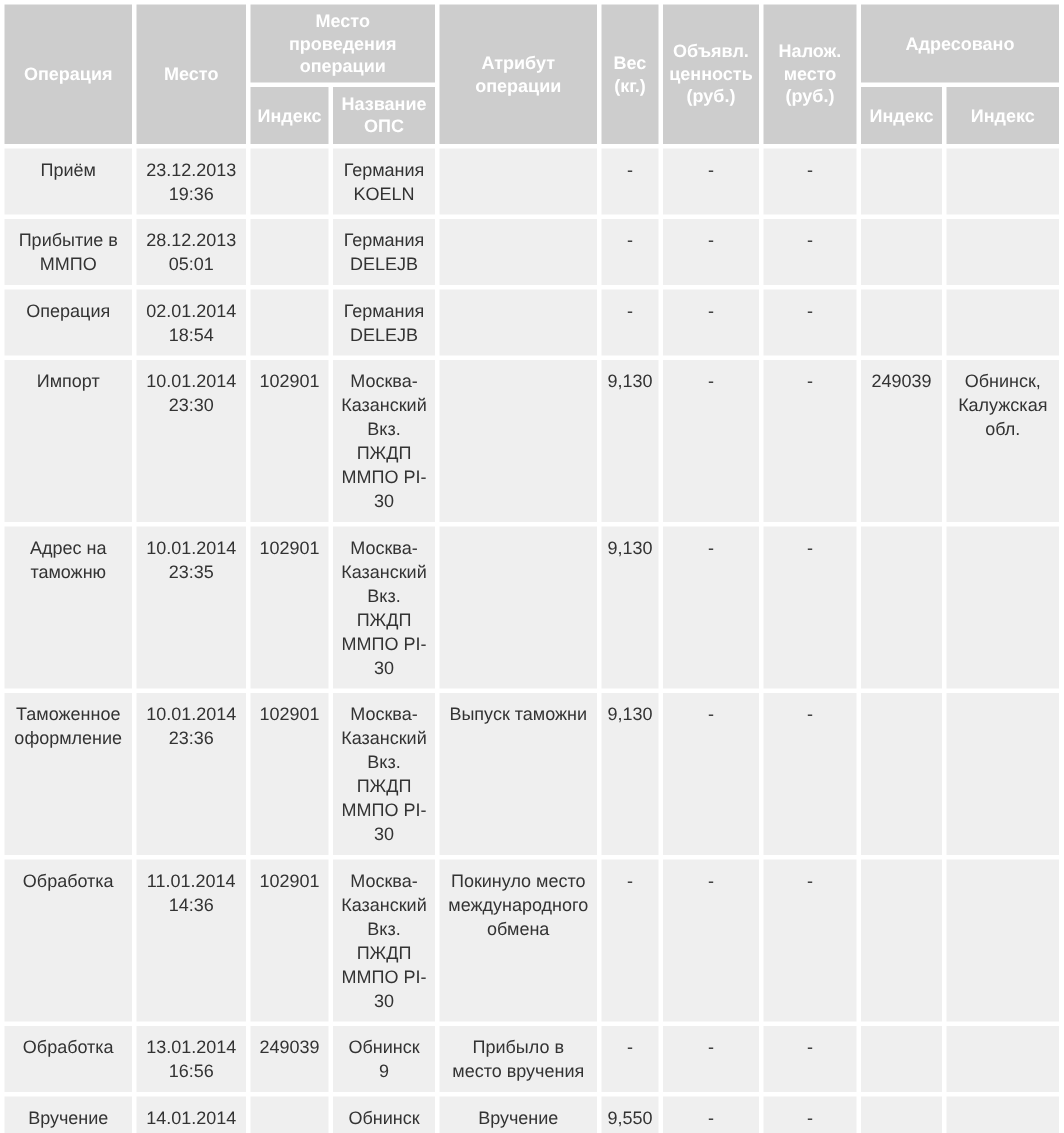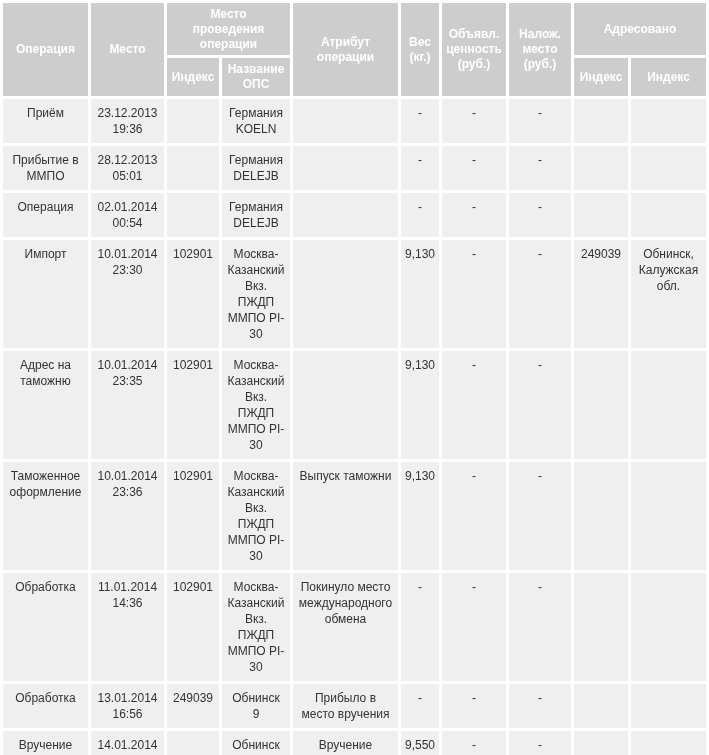--- a/index.html
+++ b/index.html
@@ -117,21 +117,21 @@
         <td></td>
         <td>-</td>
         <td>-</td>
         <td>-</td>
         <td></td>
         <td></td>
       </tr>
       <tr>
         <td>Операция</td>
         <td>02.01.2014
-00:54</td>
+18:54</td>
         <td></td>
         <td>Германия
 DELEJB</td>
         <td></td>
         <td>-</td>
         <td>-</td>
         <td>-</td>
         <td></td>
         <td></td>
       </tr>

